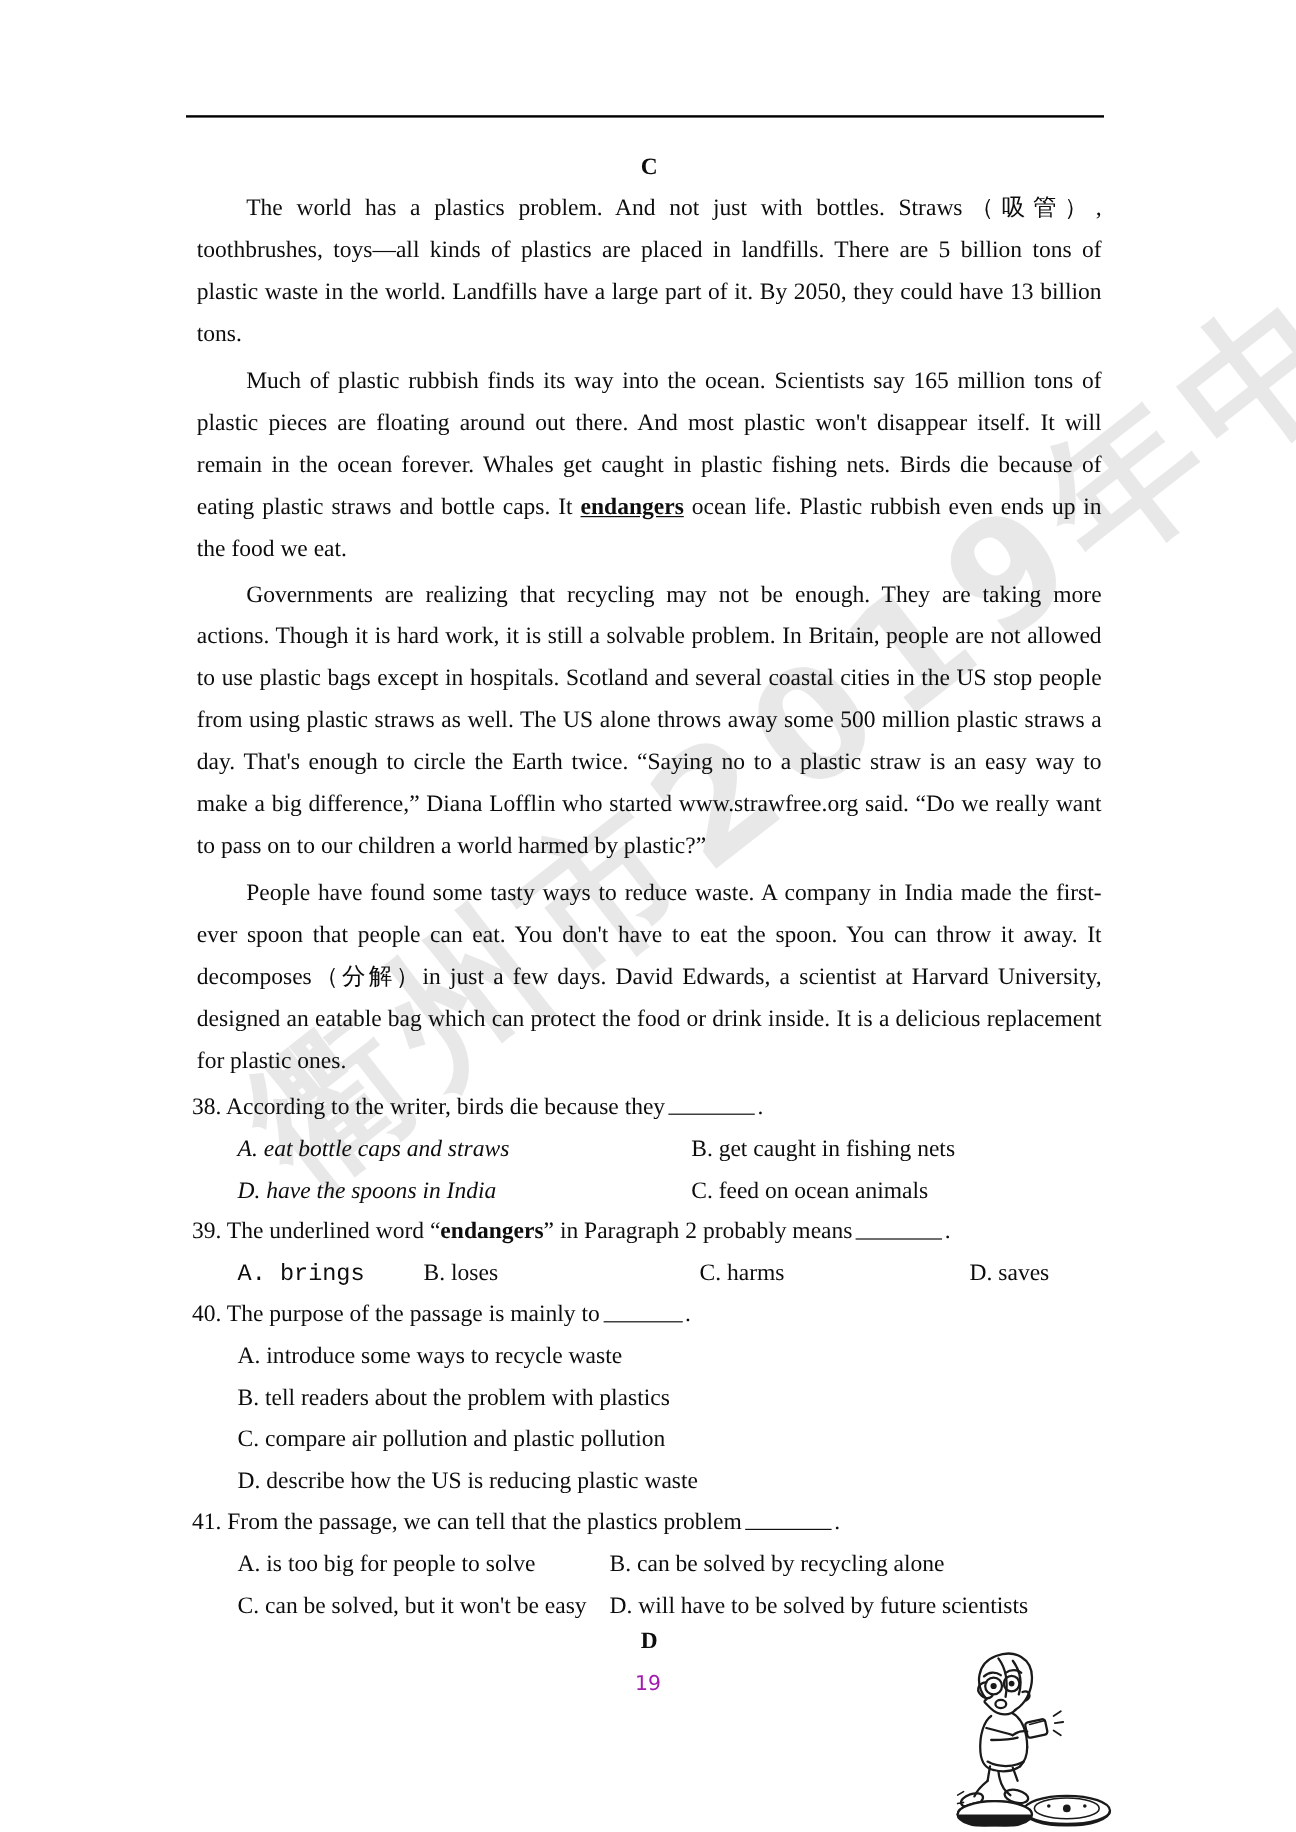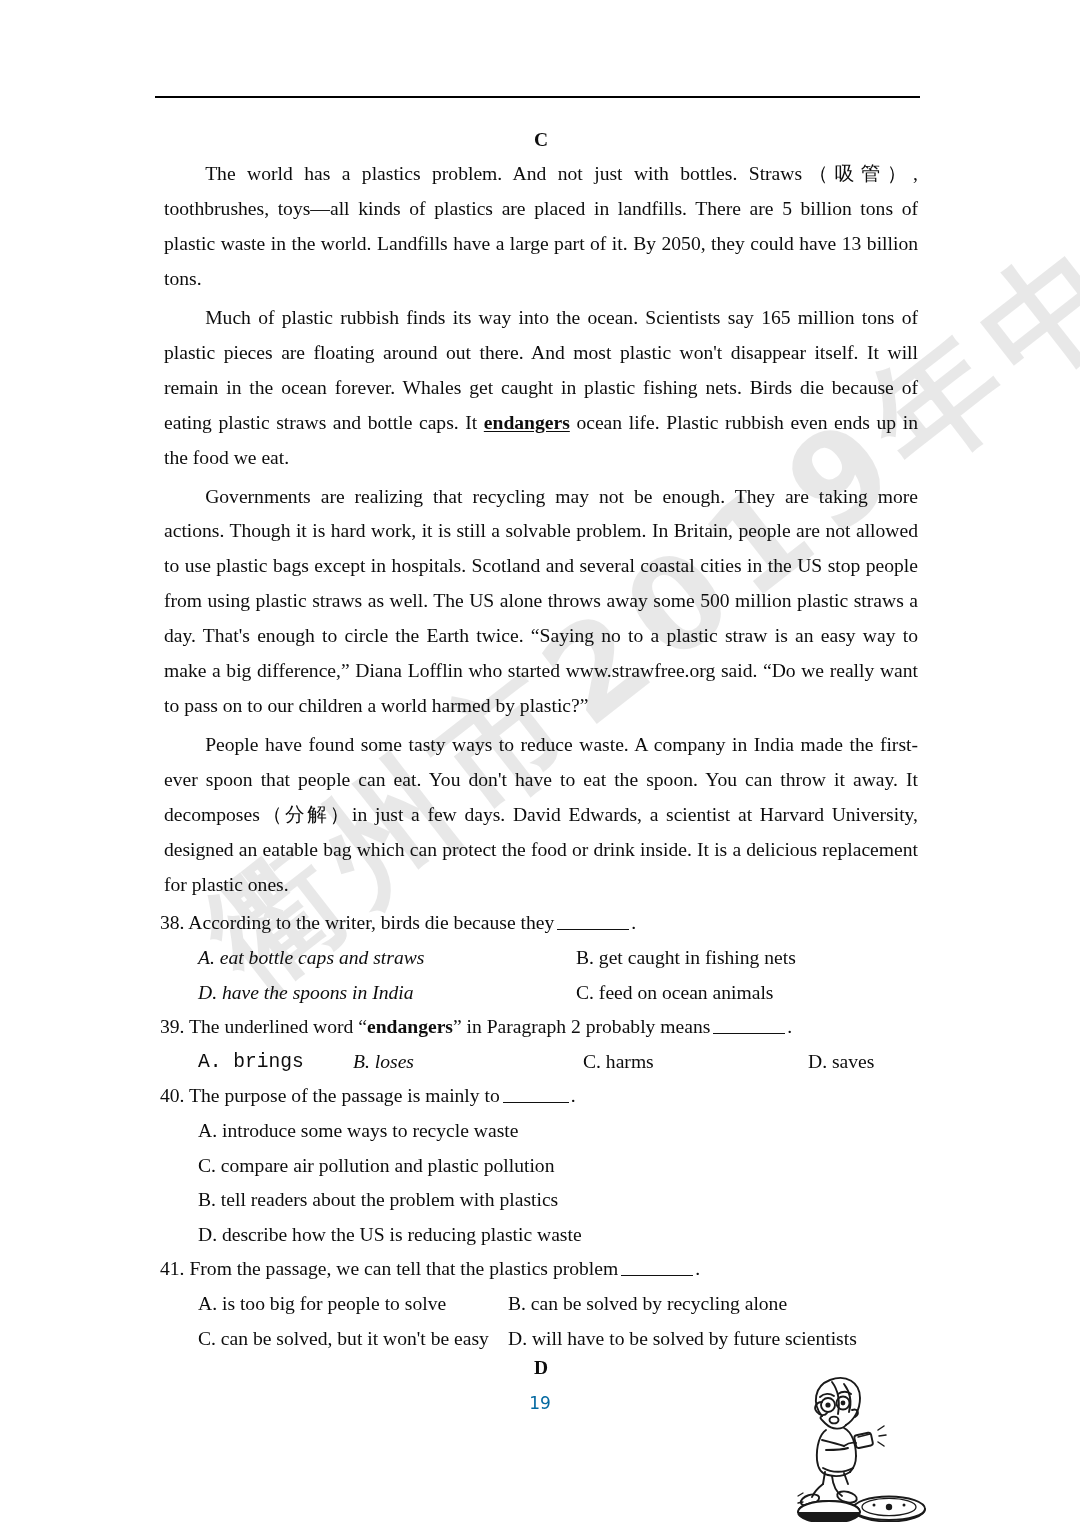--- a/index.html
+++ b/index.html
@@ -110,21 +110,21 @@
     display: flex;
     margin: 0;
     line-height: 34.6px;
     font-size: 19.6px;
   }
   .opt-row .opt { white-space: nowrap; }
   .opt-indent { padding-left: 38px; }
 
   .opt-2col .opt:nth-child(1) { width: 378px; font-style: italic; }
   .opt-4col .opt:nth-child(1) { width: 155px; font-family: Liberation Mono, monospace; }
-  .opt-4col .opt:nth-child(2) { width: 230px; font-style: italic; }
+  .opt-4col .opt:nth-child(2) { width: 230px; }
   .opt-4col .opt:nth-child(3) { width: 225px; }
 
   .opt-2col-tight .opt:nth-child(1) { width: 310px; }
 
   .opt-stack .opt { padding-left: 38px; }
 
   
   .sec-d-wrap {
     position: relative;
   }
@@ -148,21 +148,21 @@
 
   
   .page-number {
     position: absolute;
     left: 0;
     right: 0;
     top: 1393px;
     text-align: center;
     font-family: "DejaVu Sans", sans-serif;
     font-size: 17px;
-    color: #0369a1;
+    color: #a21caf;
     z-index: 4;
   }
 </style>
 </head>
 <body>
 
 <div class="page">
 
   <div class="watermark">
     <span>衢州市2019年中考</span>
@@ -206,24 +206,24 @@
       </div>
     </div>
 
     <div class="question">
       <div class="q-stem"><span>40.</span>
         <span>The purpose of the passage is mainly to</span><span class="blank short"></span><span>.</span></div>
       <div class="opt-row opt-stack">
         <span class="opt">A. introduce some ways to recycle waste</span>
       </div>
       <div class="opt-row opt-stack">
+        <span class="opt">B. tell readers about the problem with plastics</span>
+      </div>
+      <div class="opt-row opt-stack">
         <span class="opt">C. compare air pollution and plastic pollution</span>
-      </div>
-      <div class="opt-row opt-stack">
-        <span class="opt">B. tell readers about the problem with plastics</span>
       </div>
       <div class="opt-row opt-stack">
         <span class="opt">D. describe how the US is reducing plastic waste</span>
       </div>
     </div>
 
     <div class="question">
       <div class="q-stem"><span>41.</span>
         <span>From the passage, we can tell that the plastics problem</span><span class="blank"></span><span>.</span></div>
       <div class="opt-row opt-2col-tight opt-indent">

